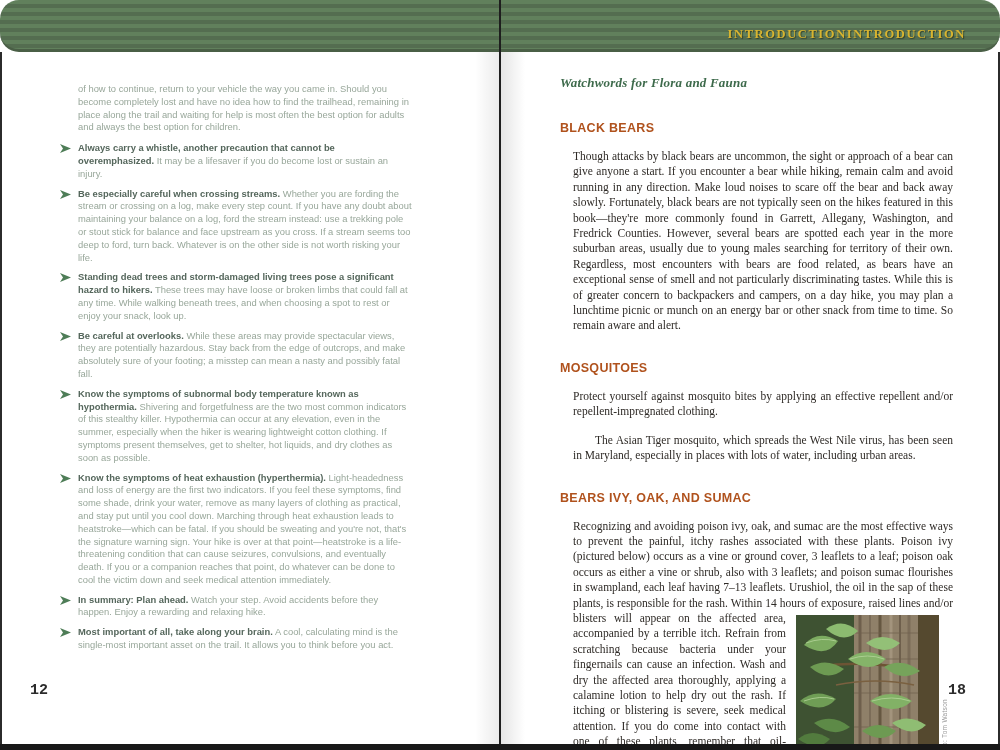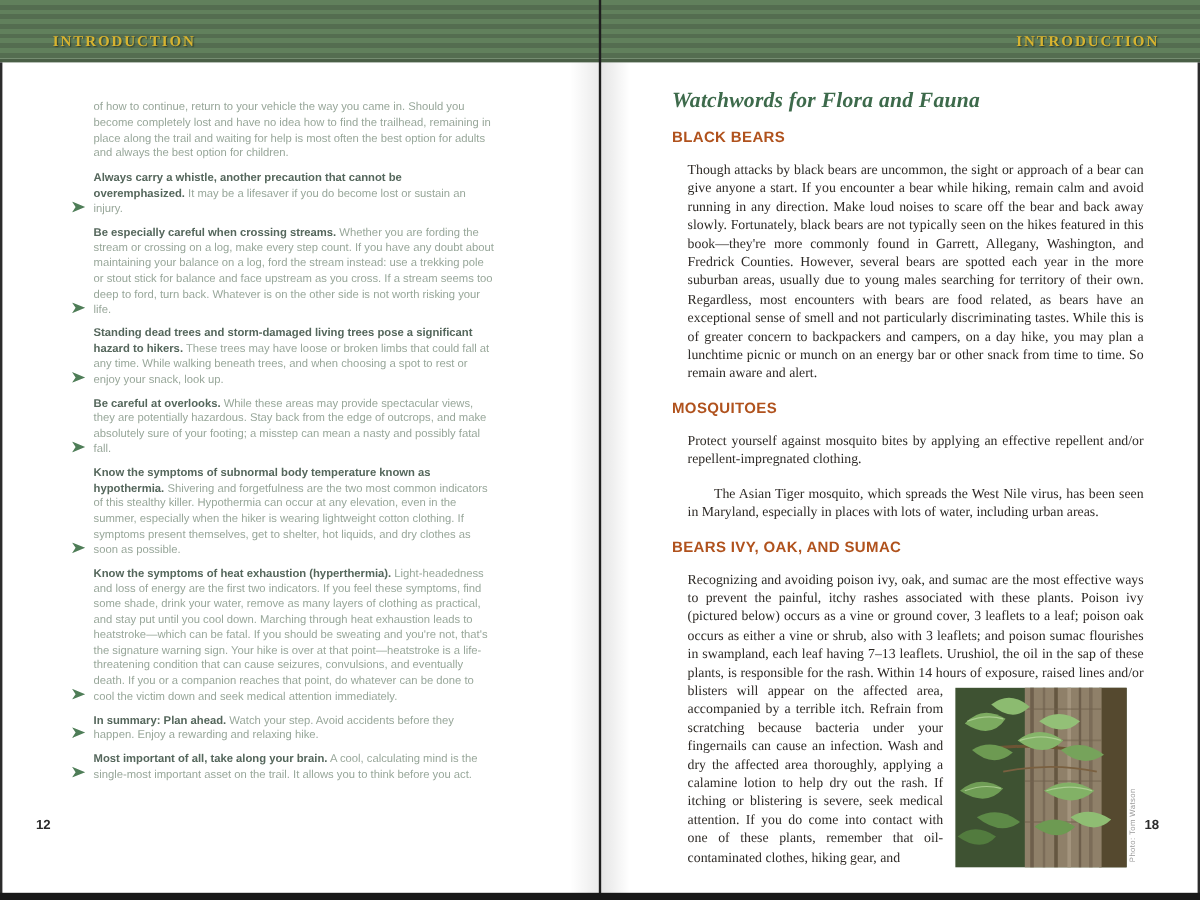--- a/index.html
+++ b/index.html
@@ -6,22 +6,23 @@
   body{
     width:1000px;height:750px;position:relative;background:#ffffff;
     font-family:"Liberation Sans", sans-serif;overflow:hidden;
   }
   
   .banner{
     position:absolute;top:0;left:0;width:1000px;height:52px;box-sizing:border-box;
     background:repeating-linear-gradient(180deg,
       #61805c 0px,#61805c 4px,#546d50 4px,#546d50 8px);
     border-bottom:3px solid #4a5f46;
-    display:flex;justify-content:space-between;align-items:flex-end;
-    padding:0 34px 7px 44px;
+    display:flex;justify-content:flex-end;align-items:flex-end;
+    padding:0 34px 7px 28px;
+    border-radius:19px;
   }
   .banner-label{
     font-family:"Liberation Serif", serif;font-weight:bold;font-size:12.5px;
     letter-spacing:1.6px;color:#d8b430;text-shadow:1px 1px 1px rgba(30,40,25,.65);
   }
   
   .spine{position:absolute;left:499px;top:0;width:2px;height:750px;background:#1e1e1e;}
   .spine-shade-r{position:absolute;left:501px;top:52px;width:24px;height:698px;
     background:linear-gradient(90deg,rgba(0,0,0,.10),rgba(0,0,0,0));}
   .spine-shade-l{position:absolute;left:475px;top:52px;width:24px;height:698px;
@@ -29,43 +30,43 @@
   .bottom-edge{position:absolute;left:0;bottom:0;width:1000px;height:6px;background:#181818;}
   .edge-left{position:absolute;left:0;top:52px;width:2px;height:698px;background:#2b2b2b;}
   .edge-right{position:absolute;right:0;top:52px;width:2px;height:698px;background:#2b2b2b;}
 
   
   .lp{
     position:absolute;left:60px;top:83px;width:352px;
     color:#98a79a;font-size:9.4px;line-height:12.8px;
   }
   .lp .intro{margin:0 0 8px 18px;}
-  .bullet{display:flex;margin-bottom:7px;align-items:flex-end;}
+  .bullet{display:flex;margin-bottom:7px;}
   .bullet .arrow{flex:0 0 18px;width:18px;padding-top:2px;}
   .bullet .lead{font-weight:bold;color:#55675c;}
   .pagenum{
-    position:absolute;top:682px;font-family:Liberation Sans, sans-serif;
-    font-weight:bold;font-size:11px;color:#2b2b2b;
+    position:absolute;top:682px;font-family:Liberation Mono, monospace;
+    font-weight:bold;font-size:15px;color:#2b2b2b;
   }
   .pagenum.left{left:30px;}
   .pagenum.right{right:34px;}
 
   
   .rp{
     position:absolute;left:560px;top:72px;width:406px;
     font-family:"Liberation Serif", serif;color:#2e2a26;
     font-size:11.5px;line-height:15.4px;text-align:justify;
   }
   .rp .flora-title{
-    font-style:italic;font-weight:bold;color:#3d6a4b;font-size:18px;
+    font-style:italic;font-weight:bold;color:#3d6a4b;font-size:13px;
     line-height:22px;margin:0 0 10px 0;text-align:left;letter-spacing:.2px;
   }
   .rp .sec-heading{
     font-family:"Liberation Sans", sans-serif;font-weight:bold;color:#b0521d;
-    font-size:12.5px;line-height:15px;letter-spacing:.3px;margin:13px 0 6px 0;text-align:left;
+    font-size:12.5px;line-height:15px;letter-spacing:.3px;margin:27px 0 6px 0;text-align:left;
   }
   .rp p{margin:13px;}
   .rp p.indent{text-indent:22px;}
 
   
   .photo-wrap{float:right;width:157px;margin:4px 0 2px 10px;position:relative;}
   .photo-wrap svg{display:block;width:143px;height:150px;}
   .photo-credit{
     position:absolute;right:1px;bottom:4px;
     writing-mode:vertical-rl;transform:rotate(180deg);

